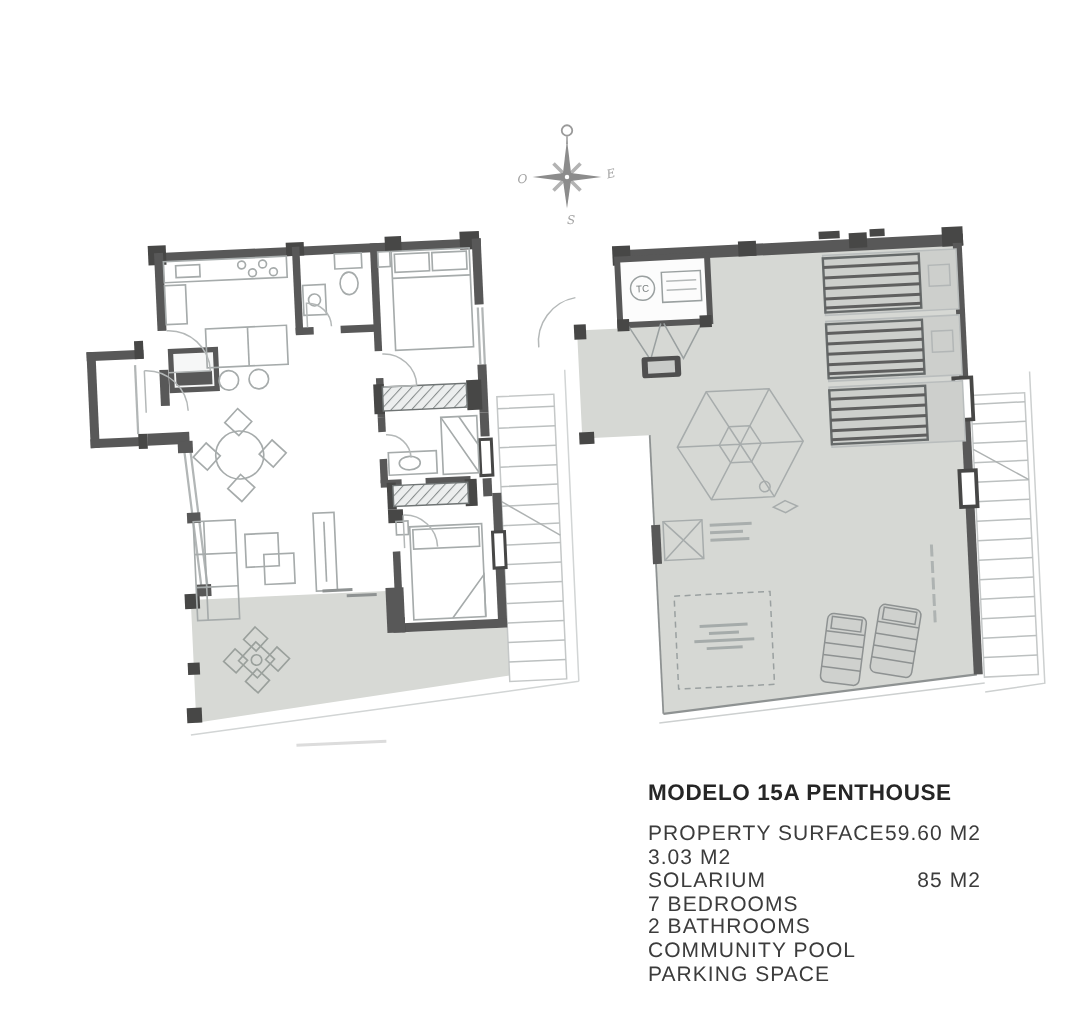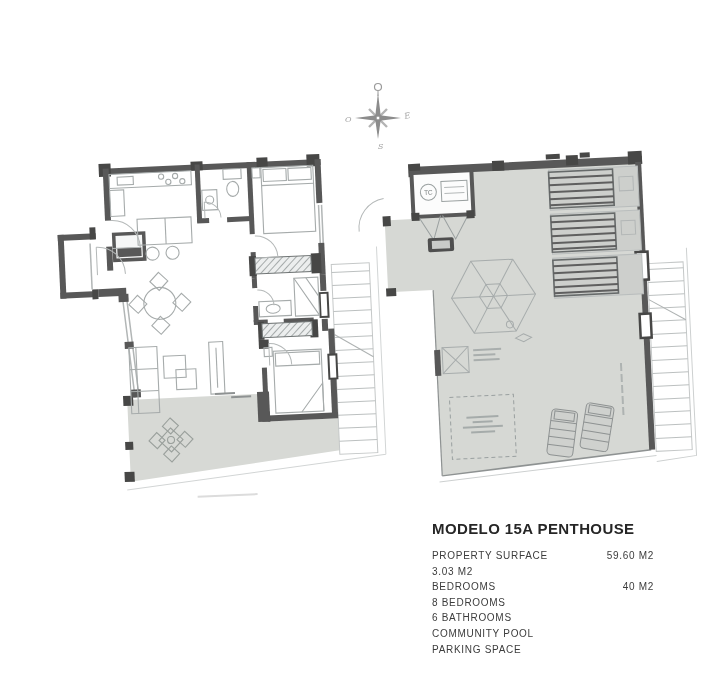--- a/index.html
+++ b/index.html
@@ -2,21 +2,21 @@
 <html><head>
 <meta charset="utf-8">
 <style>
   html,body{margin:0;padding:0;background:#ffffff;}
   #canvas{position:relative;width:724px;height:683px;background:#ffffff;overflow:hidden;
           font-family:"Liberation Sans",sans-serif;}
   #plan-svg{position:absolute;left:0;top:0;}
   .title{position:absolute;left:432px;top:520px;font-size:15px;font-weight:bold;
          letter-spacing:.4px;color:#262626;}
   .specs{position:absolute;left:432px;top:548px;width:222px;}
-  .row{display:flex;justify-content:space-between;font-size:10px;letter-spacing:.7px;
+  .row{display:flex;justify-content:space-between;font-size:14px;letter-spacing:.7px;
        color:#3c3c3c;line-height:15.6px;height:15.6px;}
   .row .val{text-align:right;white-space:pre;}
 </style>
 </head>
 <body>
 
 <div id="canvas">
 
 <svg id="plan-svg" width="724" height="512" viewBox="0 0 724 512">
   <defs>
@@ -334,29 +334,29 @@
 
   <div class="specs">
     <div class="row">
       <span>PROPERTY SURFACE</span>
       <span class="val">59.60 M2</span>
     </div>
     <div class="row">
       <span class="val">3.03 M2</span>
     </div>
     <div class="row">
-      <span>BEDROOMS</span>
-      <span class="val">40 M2</span>
-    </div>
-    <div class="row">
-      <span>8 BEDROOMS</span>
+      <span>SOLARIUM</span>
+      <span class="val">85 M2</span>
+    </div>
+    <div class="row">
+      <span>7 BEDROOMS</span>
       <span class="val"></span>
     </div>
     <div class="row">
-      <span>6 BATHROOMS</span>
+      <span>2 BATHROOMS</span>
       <span class="val"></span>
     </div>
     <div class="row">
       <span>COMMUNITY POOL</span>
       <span class="val"></span>
     </div>
     <div class="row">
       <span>PARKING SPACE</span>
       <span class="val"></span>
     </div>

